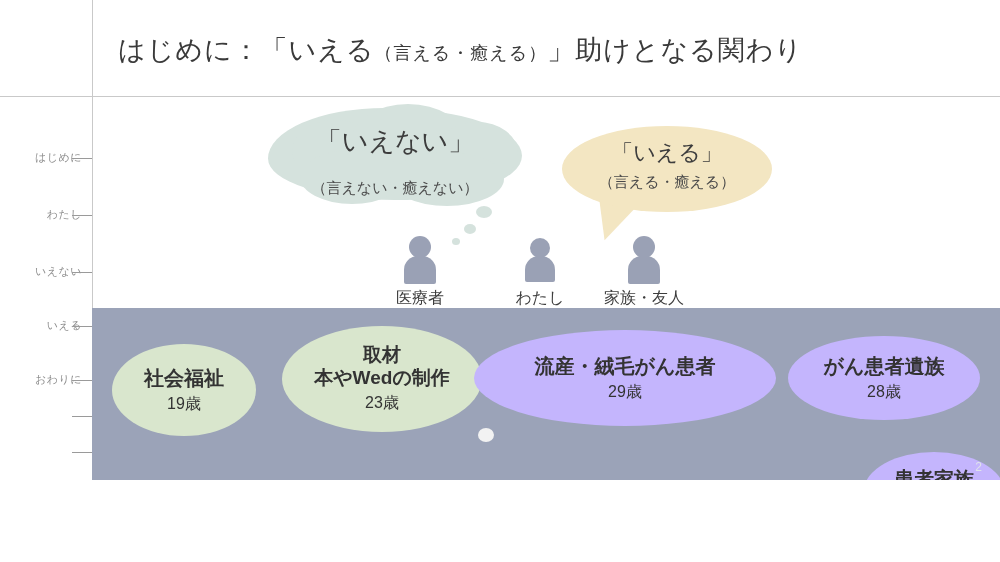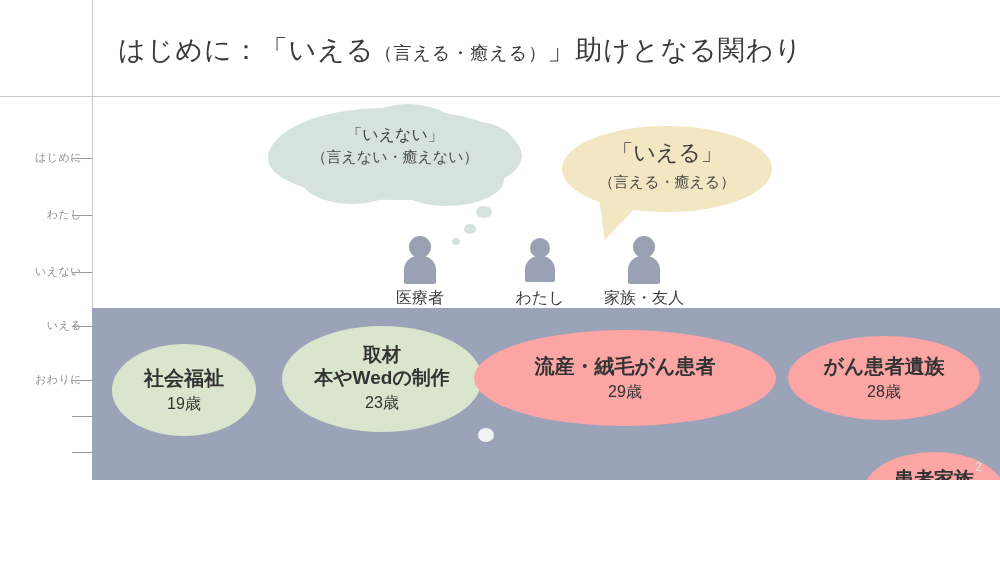--- a/index.html
+++ b/index.html
@@ -109,28 +109,28 @@
 
   .cloud-text {
     position: absolute;
     left: 268px;
     top: 124px;
     width: 254px;
     text-align: center;
     z-index: 5;
   }
   .cloud-text .l1 {
-    font-size: 16px;
+    font-size: 26px;
     color: #3d3d3d;
     line-height: 1.35;
   }
   .cloud-text .l2 {
     font-size: 15px;
     color: #4a4a4a;
-    margin-top: 2px;
+    margin-top: 20px;
   }
   .cloud-tail {
     position: absolute;
     background: #d5e2dd;
     border-radius: 50%;
   }
   .tail1 { left: 476px; top: 206px; width: 16px; height: 12px; }
   .tail2 { left: 464px; top: 224px; width: 12px; height: 10px; }
   .tail3 { left: 452px; top: 238px; width: 8px; height: 7px; }
 
@@ -240,21 +240,21 @@
     font-weight: bold;
     line-height: 1.2;
     white-space: nowrap;
   }
   .ellipse .e-title.small { font-size: 19px; }
   .ellipse .e-age {
     font-size: 16px;
     margin-top: 4px;
   }
   .green { background: #d9e6cd; }
-  .white { background: #fca5a5; }
+  .white { background: #c4b5fd; }
 
   .e1 { left: 112px; top: 344px; width: 144px; height: 92px; align-items: center; }
   .e2 { left: 282px; top: 326px; width: 200px; height: 106px; }
   .e3 { left: 474px; top: 330px; width: 302px; height: 96px; }
   .e4 { left: 788px; top: 336px; width: 192px; height: 84px; }
   .e5 { left: 400px; top: 450px; width: 178px; height: 82px; }
   .e6 { left: 664px; top: 452px; width: 128px; height: 78px; }
   .e7 { left: 864px; top: 452px; width: 140px; height: 78px; }
 
   .dot {

